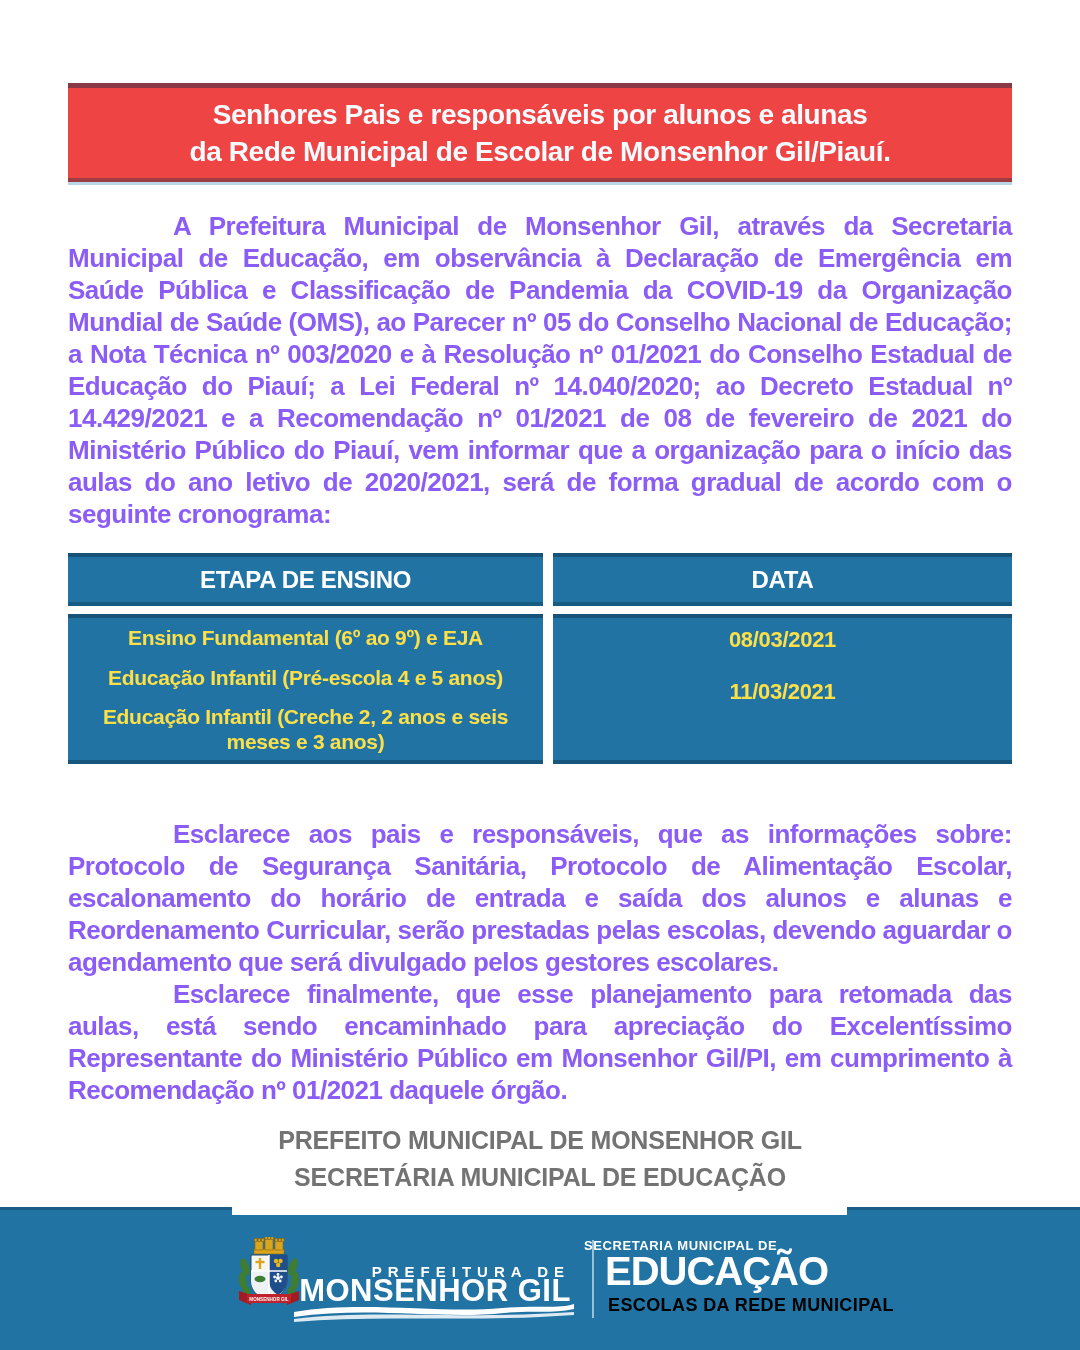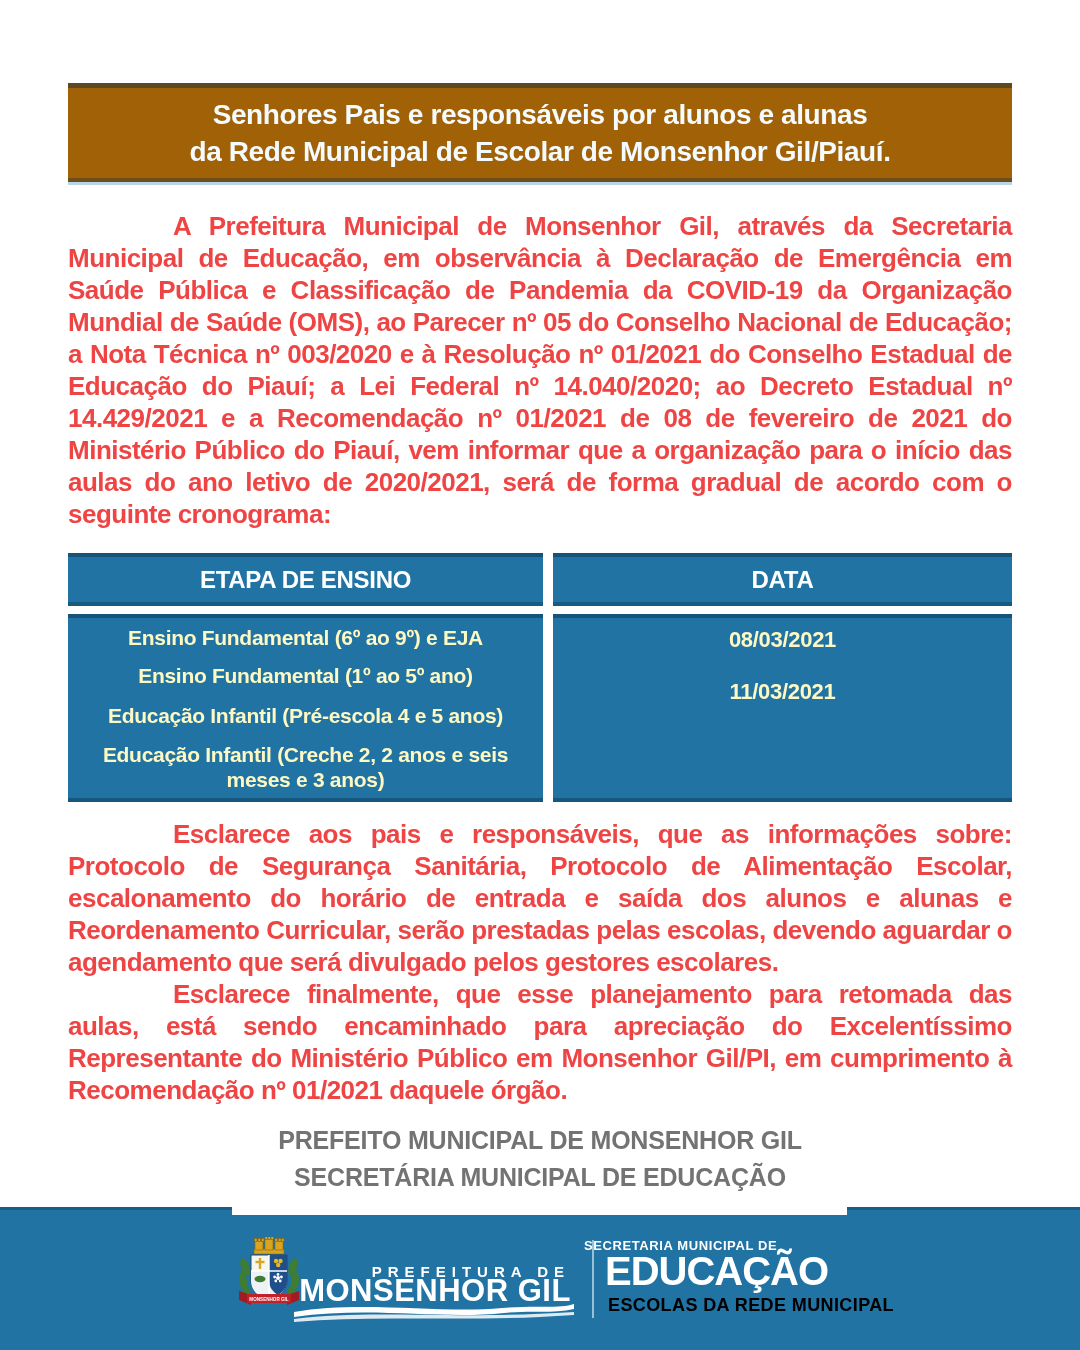--- a/index.html
+++ b/index.html
@@ -5,33 +5,33 @@
   * { box-sizing: border-box; }
   html,body { margin:0; padding:0; }
   body {
     width:1080px; height:1350px; position:relative; background:#ffffff;
     font-family:"Liberation Sans", sans-serif; overflow:hidden;
   }
 
   
   .banner {
     position:absolute; left:68px; top:83px; width:944px; height:99px;
-    background:#a16207;
+    background:#ef4444;
     box-shadow: inset 0 5px 0 rgba(10,45,70,.45), inset 0 -4px 0 rgba(10,45,70,.35), 0 3px 0 rgba(130,180,210,.55);
     display:flex; flex-direction:column; justify-content:center; align-items:center;
   }
   .banner .t-line {
     color:#f4fbff; font-weight:bold; font-size:28px; line-height:37px;
     letter-spacing:-0.4px; text-align:center; white-space:nowrap;
   }
 
   
   .para {
     position:absolute; left:68px; width:944px;
-    color:#ef4444; font-weight:bold; font-size:26px; line-height:32px;
+    color:#8b5cf6; font-weight:bold; font-size:26px; line-height:32px;
     letter-spacing:-0.5px; text-align:justify; text-indent:105px;
   }
   .para p { margin:0; text-indent:105px; }
   #intro { top:210px; }
   #closing { top:818px; }
 
   
   .thead {
     position:absolute; left:68px; top:553px; width:944px; height:53px;
     display:flex; gap:10px;
@@ -49,21 +49,21 @@
     display:flex; gap:10px;
   }
   .tcol {
     background:#2173a3;
     box-shadow: inset 0 4px 0 rgba(10,45,70,.45), inset 0 -4px 0 rgba(10,45,70,.4);
     padding:4px 0;
   }
   .tcol.c1 { flex:0 0 475px; }
   .tcol.c2 { flex:0 0 459px; }
   .trow {
-    color:#fef9c3; font-weight:bold; font-size:21px; line-height:25px;
+    color:#fde047; font-weight:bold; font-size:21px; line-height:25px;
     letter-spacing:-0.3px; text-align:center;
     display:flex; align-items:center; justify-content:center; padding:5px 6px;
   }
   .r1 { height:38px; } .r2 { height:38px; } .r3 { height:42px; } .r4 { height:62px; }
   .tcol.c2 .trow { font-size:22px; }
 
   
   .signature {
     position:absolute; left:68px; top:1122px; width:944px; text-align:center;
     color:#737373; font-weight:bold; font-size:25px; line-height:37px; letter-spacing:-0.2px;
@@ -117,21 +117,20 @@
 <div class="para" id="intro">A Prefeitura Municipal de Monsenhor Gil, através da Secretaria Municipal de Educação, em observância à Declaração de Emergência em Saúde Pública e Classificação de Pandemia da COVID-19 da Organização Mundial de Saúde (OMS), ao Parecer nº 05 do Conselho Nacional de Educação; a Nota Técnica nº 003/2020 e à Resolução nº 01/2021 do Conselho Estadual de Educação do Piauí; a Lei Federal nº 14.040/2020; ao Decreto Estadual nº 14.429/2021 e a Recomendação nº 01/2021 de 08 de fevereiro de 2021 do Ministério Público do Piauí, vem informar que a organização para o início das aulas do ano letivo de 2020/2021, será de forma gradual de acordo com o seguinte cronograma:</div>
 
 <div class="thead">
   <div class="th c1">ETAPA DE ENSINO</div>
   <div class="th c2">DATA</div>
 </div>
 
 <div class="tbody">
   <div class="tcol c1">
     <div class="trow r1">Ensino Fundamental (6º ao 9º) e EJA</div>
-    <div class="trow r2">Ensino Fundamental (1º ao 5º ano)</div>
     <div class="trow r3">Educação Infantil (Pré-escola 4 e 5 anos)</div>
     <div class="trow r4">Educação Infantil (Creche 2, 2 anos e seis meses e 3 anos)</div>
   </div>
   <div class="tcol c2">
     <div class="trow r3">08/03/2021</div>
     <div class="trow r4">11/03/2021</div>
   </div>
 </div>
 
 <div class="para" id="closing">

